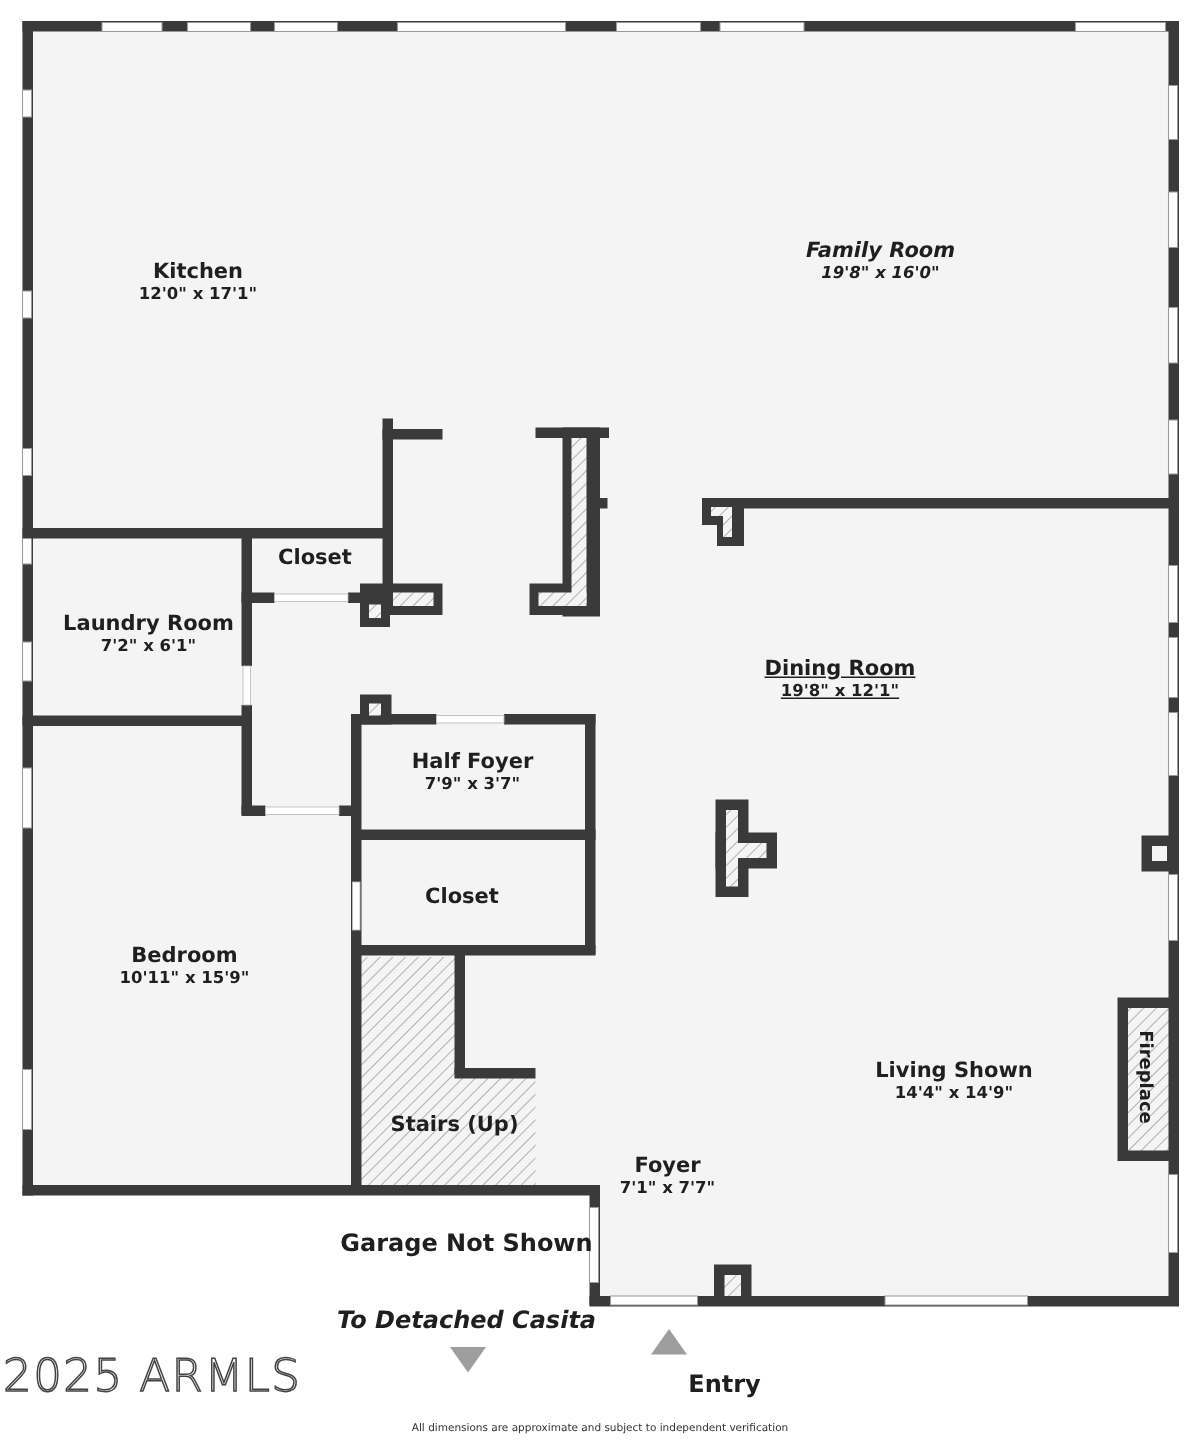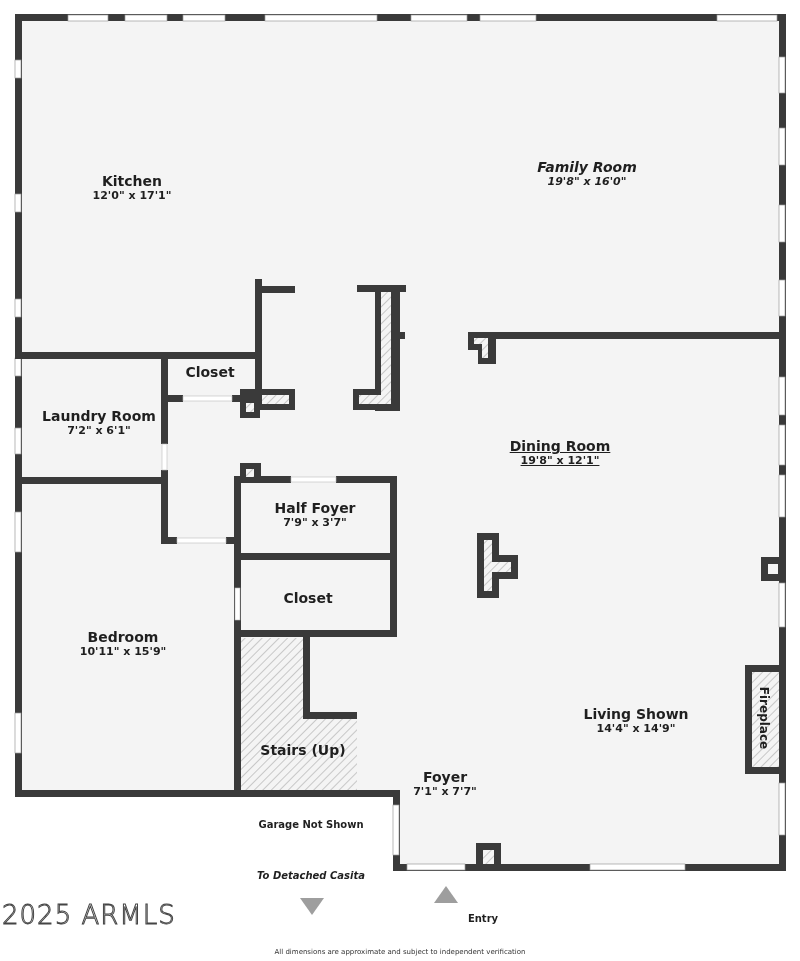--- a/index.html
+++ b/index.html
@@ -1,23 +1,23 @@
 <!DOCTYPE html>
 <html><head>
   <meta charset="utf-8">
   <style>
     html, body { margin: 0; padding: 0; background: #ffffff; }
     body { width: 800px; height: 961px; position: relative; overflow: hidden; font-family: "DejaVu Sans", sans-serif; }
     #plan { position: absolute; left: 0; top: 0; width: 800px; height: 961px; }
     .lbl { position: absolute; transform: translateX(-50%); text-align: center; white-space: nowrap; color: #1f1f1f; }
     .room-name { font-weight: bold; font-size: 14px; line-height: 16px; display: block; }
     .room-dim { font-weight: bold; font-size: 11px; line-height: 14px; display: block; }
-    .note { position: absolute; font-weight: bold; font-size: 10px; color: #1f1f1f; white-space: nowrap; transform: translateX(-50%); }
+    .note { position: absolute; font-weight: bold; font-size: 16px; color: #1f1f1f; white-space: nowrap; transform: translateX(-50%); }
     .fireplace-lbl { position: absolute; left: 764px; top: 718px; transform: translate(-50%,-50%) rotate(90deg); font-weight: bold; font-size: 12px; color: #1f1f1f; white-space: nowrap; }
-    .watermark { position: absolute; left: 2px; top: 900px; font-family: "DejaVu Sans", sans-serif; font-size: 26px; font-weight: 200; letter-spacing: 1px; color: #ffffff; -webkit-text-stroke: 1px #444; }
+    .watermark { position: absolute; left: 2px; top: 900px; font-family: "DejaVu Sans", sans-serif; font-size: 30px; font-weight: 200; letter-spacing: 1px; color: #ffffff; -webkit-text-stroke: 1px #444; }
     .disclaimer { position: absolute; left: 400px; top: 948px; transform: translateX(-50%); font-size: 7px; color: #333; white-space: nowrap; }
     .arrow { position: absolute; width: 0; height: 0; }
     .arrow-down { left: 300px; top: 898px; border-left: 12px solid transparent; border-right: 12px solid transparent; border-top: 17px solid #9e9e9e; }
     .arrow-up { left: 434px; top: 886px; border-left: 12px solid transparent; border-right: 12px solid transparent; border-bottom: 17px solid #9e9e9e; }
   </style>
 </head>
 <body>
 
 <svg id="plan" viewBox="0 0 800 961" xmlns="http://www.w3.org/2000/svg">
   <defs>

